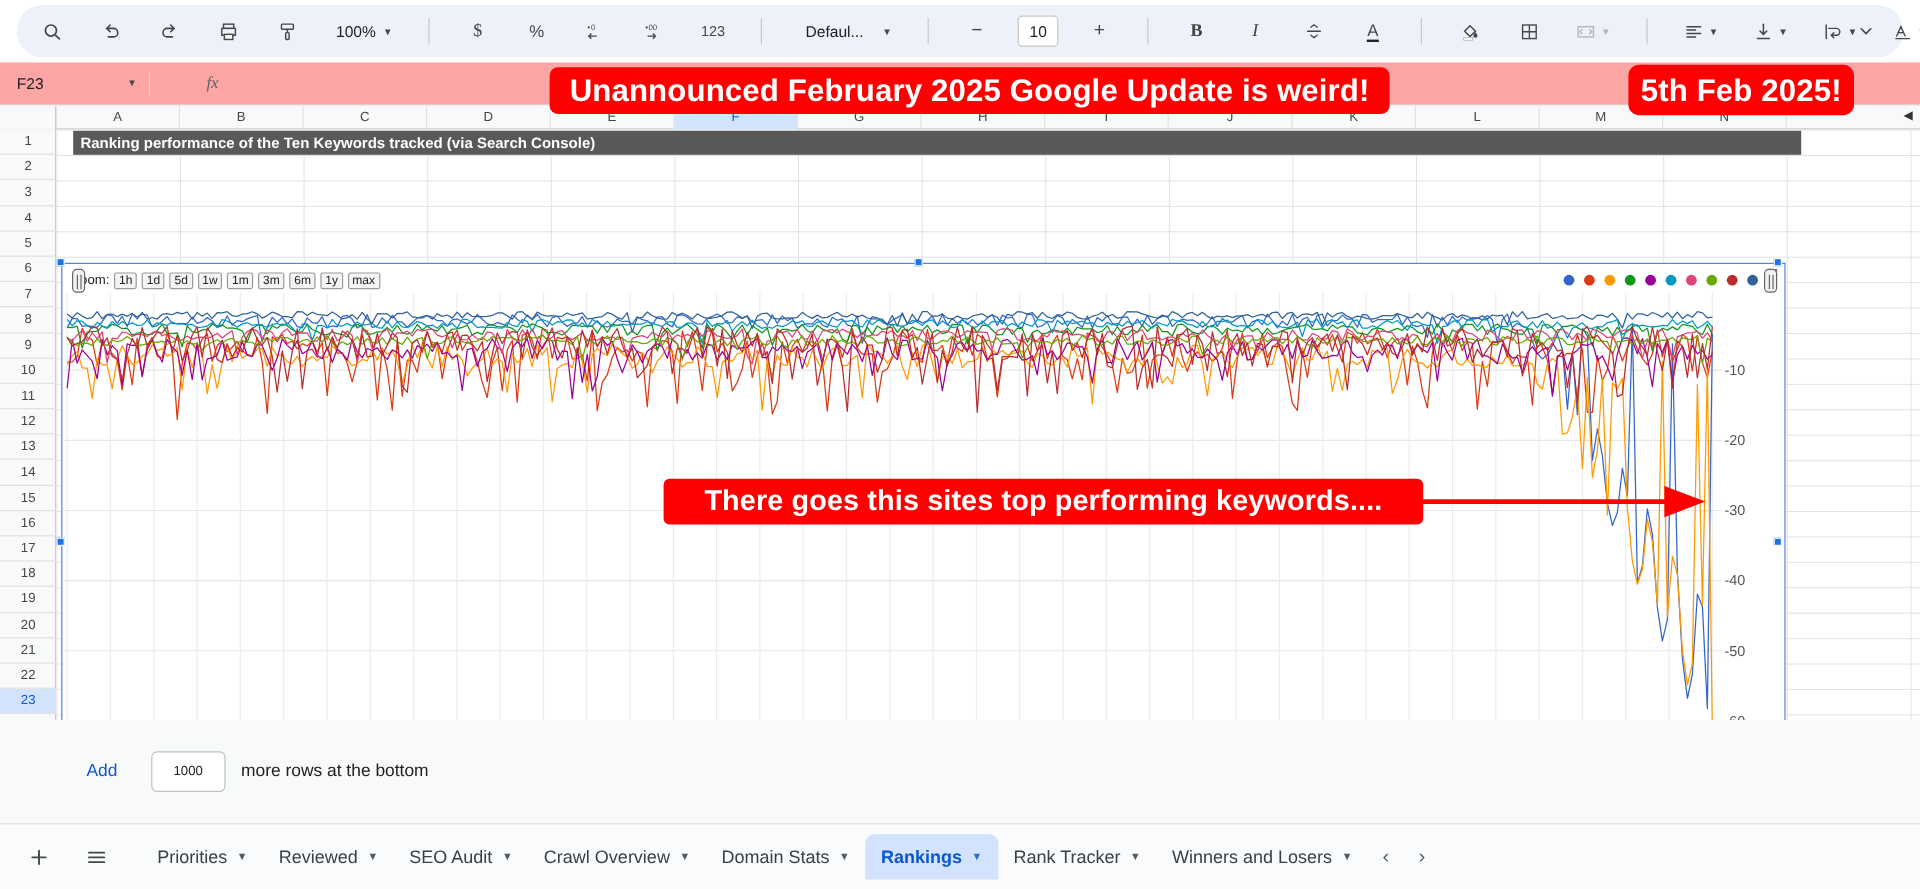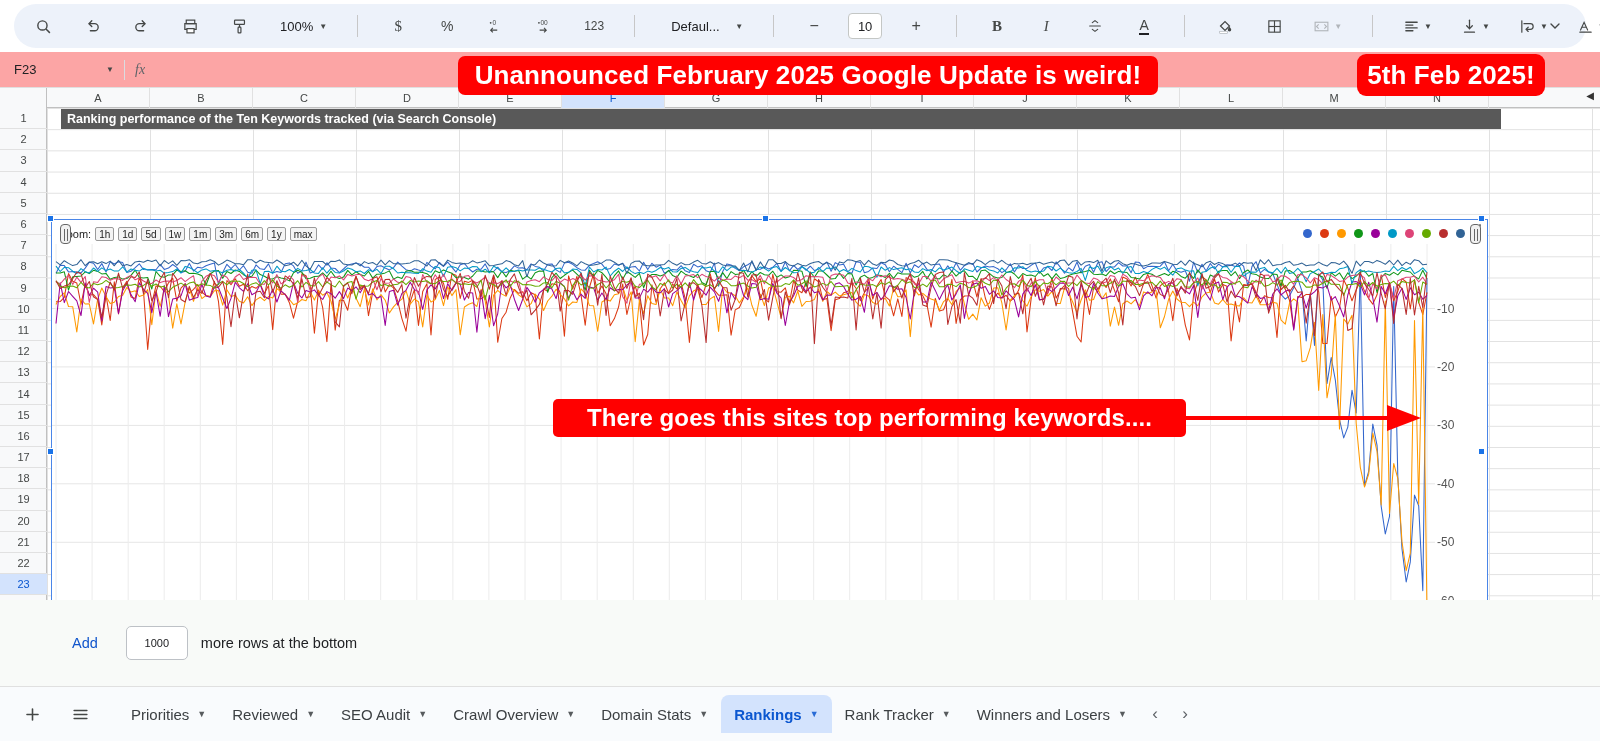--- a/index.html
+++ b/index.html
@@ -58,21 +58,21 @@
     background:#fca5a5; display:flex; align-items:center;
     border-bottom:1px solid #e0e0e0;
   }
   #namebox {
     width:100px; margin-left:14px; height:24px;
     display:flex; align-items:center; justify-content:space-between;
     font-size:13px; color:#202124; cursor:pointer;
   }
   #namebox .nb-caret { font-size:8px; color:#444746; }
   #fx-sep { width:1px; height:20px; background:#dadce0; margin:0 10px; }
-  #fx { font-size:14px; color:#5f6368; font-style:italic; font-family:"Liberation Serif", serif;}
+  #fx { font-size:14px; color:#5f6368; font-style:italic; font-family:"Liberation Serif", serif;margin-left:37px;}
   #formula-input { flex:1; height:24px; margin-left:12px; font-size:13px; color:#202124; }
 
   
   #grid-wrap {
     position:absolute; left:0; top:88px; width:1600px; height:512px;
     background:#fff; overflow:hidden;
   }
   #col-head {
     position:absolute; left:0; top:0; width:1600px; height:20px;
     background:#f8f9fa; border-bottom:1px solid #c0c0c0;

